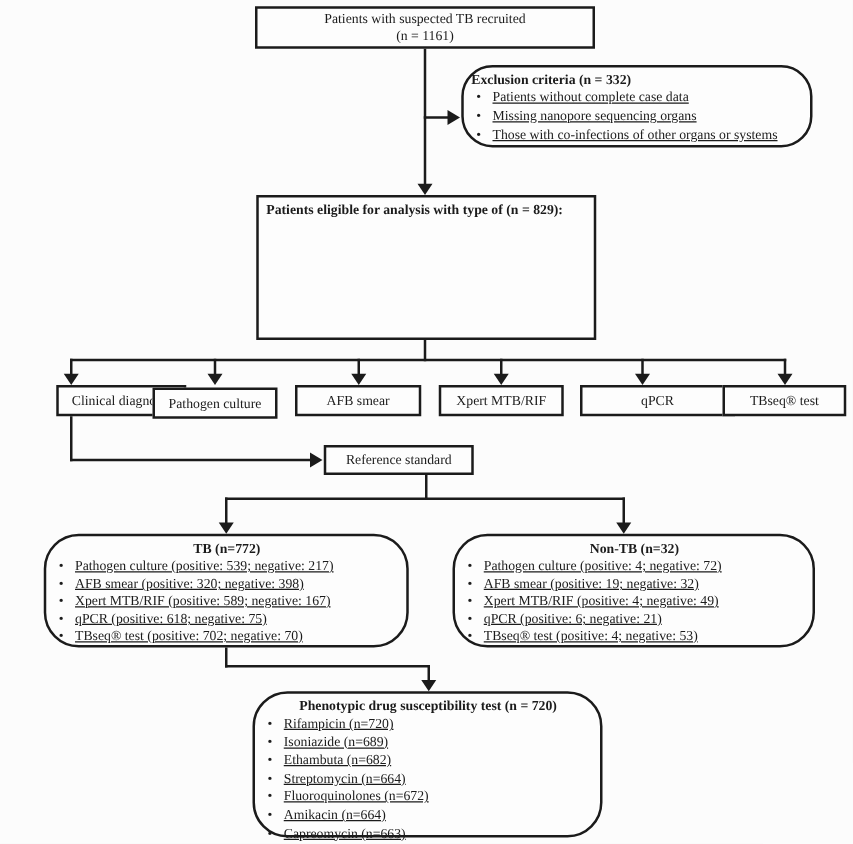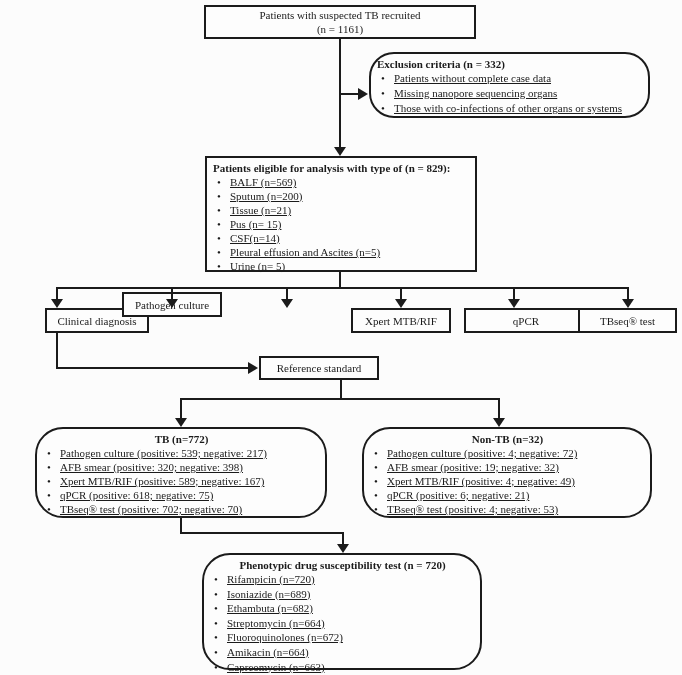--- a/index.html
+++ b/index.html
@@ -52,33 +52,25 @@
     <div class="bt">Exclusion criteria (n = 332)</div>
     <ul class="blist x15">
       <li>Patients without complete case data</li>
       <li>Missing nanopore sequencing organs</li>
       <li>Those with co-infections of other organs or systems</li>
     </ul>
   </div>
 
   <div class="box" style="left:205px; top:156px; width:272px; height:116px; padding:3px 4px 0 6px;">
     <div class="bt">Patients eligible for analysis with type of (n = 829):</div>
-    <ul class="blist">
-      <li>BALF (n=569)</li>
-      <li>Sputum (n=200)</li>
-      <li>Tissue (n=21)</li>
-      <li>Pus (n= 15)</li>
-      <li>CSF(n=14)</li>
-      <li>Pleural effusion and Ascites (n=5)</li>
-      <li>Urine (n= 5)</li>
-    </ul>
   </div>
 
   <div class="box label-box" style="left:5px;   top:308px; width:104px; height:25px;margin-left:40px;">Clinical diagnosis</div>
-  <div class="box label-box" style="left:122px; top:292px; width:100px; height:25px;">Pathogen culture</div>
+  <div class="box label-box" style="left:122px; top:310px; width:100px; height:25px;">Pathogen culture</div>
+  <div class="box label-box" style="left:236px; top:308px; width:101px; height:25px;">AFB smear</div>
   <div class="box label-box" style="left:351px; top:308px; width:100px; height:25px;">Xpert MTB/RIF</div>
   <div class="box label-box" style="left:464px; top:308px; width:124px; height:25px;">qPCR</div>
   <div class="box label-box" style="left:578px; top:308px; width:99px; height:25px;">TBseq® test</div>
 
   <div class="box label-box" style="left:259px; top:356px; width:120px; height:24px;">Reference standard</div>
 
   <div class="box pad" style="left:35px; top:427px; width:292px; height:91px;">
     <div class="bt tc">TB (n=772)</div>
     <ul class="blist">
       <li>Pathogen culture (positive: 539; negative: 217)</li>

